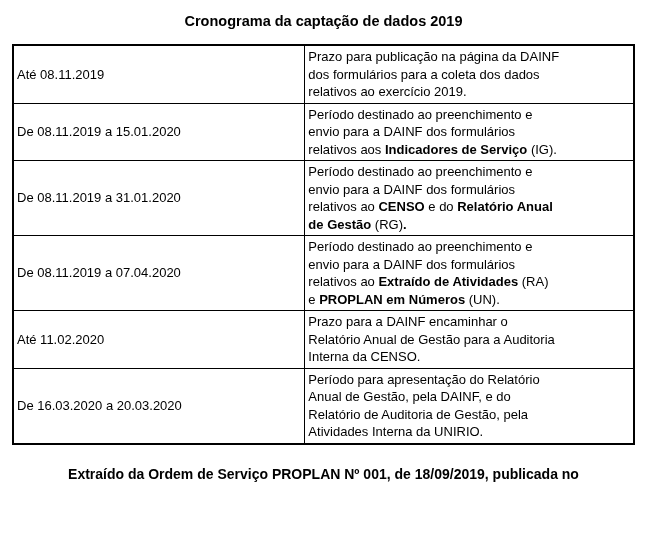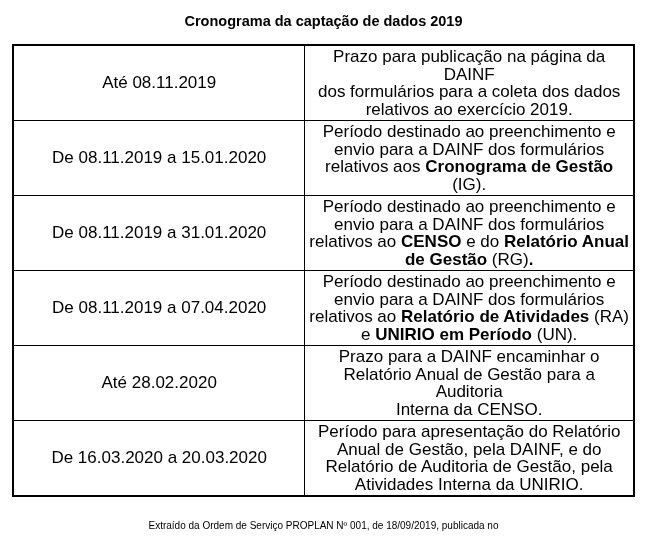--- a/index.html
+++ b/index.html
@@ -27,31 +27,31 @@
   table.schedule {
     border-collapse: collapse;
     table-layout: fixed;
     width: 623px;
     border: 2px solid #000000;
   }
   table.schedule col.col-date { width: 47%; }
   table.schedule col.col-desc { width: 53%; }
   table.schedule td {
     border: 1px solid #000000;
-    text-align: center;
+    text-align: left;
     vertical-align: middle;
-    font-size: 17px;
+    font-size: 13px;
     line-height: 17.5px;
     padding: 2px 3px;
   }
   .line { display: block; }
   .b { font-weight: bold; }
   .source-note {
-    font-size: 10px;
-    font-weight: normal;
+    font-size: 14px;
+    font-weight: bold;
     text-align: center;
     line-height: 18px;
     margin: 20px auto 0 auto;
     max-width: 600px;
   }
 </style>
 </head>
 <body>
 
 <div class="page">
@@ -69,43 +69,43 @@
             <span class="line"><span class="">Prazo para publicação na página da DAINF</span></span>
             <span class="line"><span class="">dos formulários para a coleta dos dados</span></span>
             <span class="line"><span class="">relativos ao exercício 2019.</span></span>
           </td>
         </tr>
         <tr>
           <td>De 08.11.2019 a 15.01.2020</td>
           <td>
             <span class="line"><span class="">Período destinado ao preenchimento e</span></span>
             <span class="line"><span class="">envio para a DAINF dos formulários</span></span>
-            <span class="line"><span class="">relativos aos </span><span class="b">Cronograma de Gestão</span><span class=""> (IG).</span></span>
+            <span class="line"><span class="">relativos aos </span><span class="b">Indicadores de Serviço</span><span class=""> (IG).</span></span>
           </td>
         </tr>
         <tr>
           <td>De 08.11.2019 a 31.01.2020</td>
           <td>
             <span class="line"><span class="">Período destinado ao preenchimento e</span></span>
             <span class="line"><span class="">envio para a DAINF dos formulários</span></span>
             <span class="line"><span class="">relativos ao </span><span class="b">CENSO</span><span class=""> e do </span><span class="b">Relatório Anual</span></span>
             <span class="line"><span class="b">de Gestão</span><span class=""> (RG)</span><span class="b">.</span></span>
           </td>
         </tr>
         <tr>
           <td>De 08.11.2019 a 07.04.2020</td>
           <td>
             <span class="line"><span class="">Período destinado ao preenchimento e</span></span>
             <span class="line"><span class="">envio para a DAINF dos formulários</span></span>
-            <span class="line"><span class="">relativos ao </span><span class="b">Relatório de Atividades</span><span class=""> (RA)</span></span>
-            <span class="line"><span class="">e </span><span class="b">UNIRIO em Período</span><span class=""> (UN).</span></span>
+            <span class="line"><span class="">relativos ao </span><span class="b">Extraído de Atividades</span><span class=""> (RA)</span></span>
+            <span class="line"><span class="">e </span><span class="b">PROPLAN em Números</span><span class=""> (UN).</span></span>
           </td>
         </tr>
         <tr>
-          <td>Até 28.02.2020</td>
+          <td>Até 11.02.2020</td>
           <td>
             <span class="line"><span class="">Prazo para a DAINF encaminhar o</span></span>
             <span class="line"><span class="">Relatório Anual de Gestão para a Auditoria</span></span>
             <span class="line"><span class="">Interna da CENSO.</span></span>
           </td>
         </tr>
         <tr>
           <td>De 16.03.2020 a 20.03.2020</td>
           <td>
             <span class="line"><span class="">Período para apresentação do Relatório</span></span>

